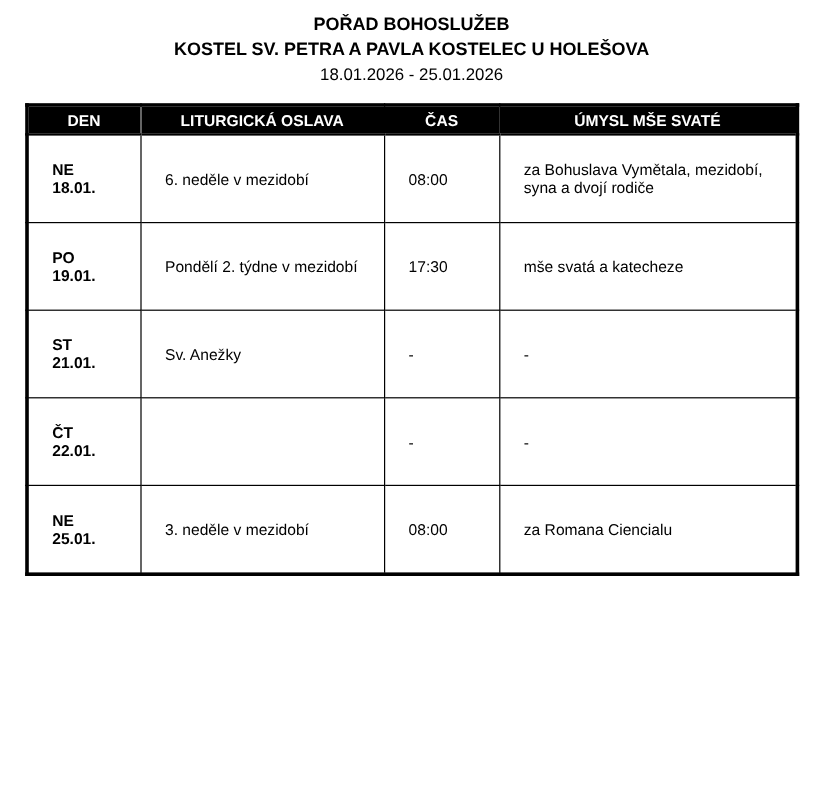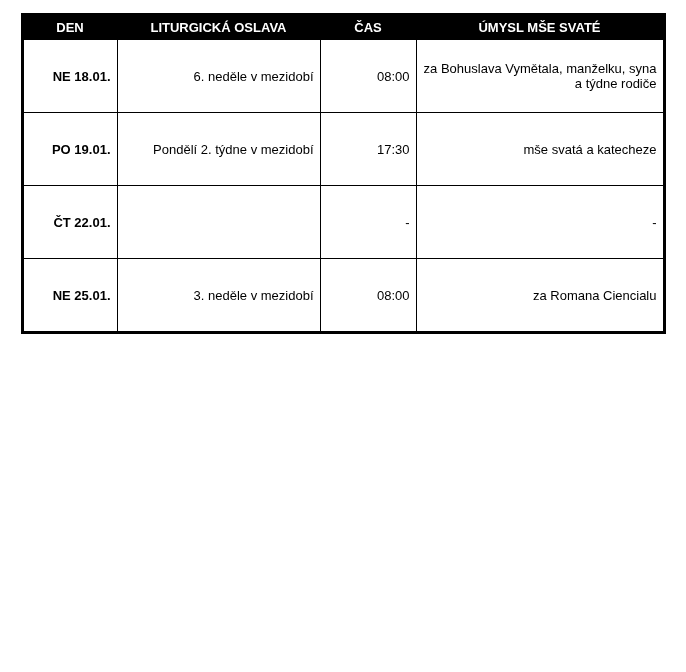--- a/index.html
+++ b/index.html
@@ -49,23 +49,23 @@
     color: #ffffff;
     font-weight: bold;
     height: 20px;
     padding: 1px 2px;
     text-align: center;
     border-bottom: 2px solid #000000;
   }
   table.schedule td {
     height: 68px;
     vertical-align: middle;
-    text-align: right;
+    text-align: left;
     background: #ffffff;
-    padding: 2px 6px;
+    padding: 2px 20px;
   }
   td.day-cell {
     background: #c8c8c8;
     font-weight: bold;
     text-align: left;
     padding-left: 8px;
   }
   td.day-cell .day {
     display: inline-block;
     width: 26px;
@@ -76,48 +76,62 @@
   .c1 { width: 89px; }
   .c2 { width: 198px; margin-top: 17px; }
   .c3 { width: 91px; }
   .c4 { width: 242px; }
 </style>
 </head>
 <body>
 
 <div class="page">
 
+  <div class="titles">
+    <div class="title-line">POŘAD BOHOSLUŽEB</div>
+    <div class="title-line">KOSTEL SV. PETRA A PAVLA KOSTELEC U HOLEŠOVA</div>
+    <div class="date-line">18.01.2026 - 25.01.2026</div>
+  </div>
 
   <table class="schedule">
     <thead>
       <tr>
         <th class="c1">DEN</th>
         <th class="c2">LITURGICKÁ OSLAVA</th>
         <th class="c3">ČAS</th>
         <th class="c4">ÚMYSL MŠE SVATÉ</th>
       </tr>
     </thead>
     <tbody>
       <tr>
         <td class="day-cell">
           <span class="day">NE</span>
           <span class="date">18.01.</span>
         </td>
         <td class="celebration-cell">6. neděle v mezidobí</td>
         <td>08:00</td>
-        <td>za Bohuslava Vymětala, manželku, syna a týdne rodiče</td>
+        <td>za Bohuslava Vymětala, mezidobí, syna a dvojí rodiče</td>
       </tr>
       <tr>
         <td class="day-cell">
           <span class="day">PO</span>
           <span class="date">19.01.</span>
         </td>
         <td class="celebration-cell">Pondělí 2. týdne v mezidobí</td>
         <td>17:30</td>
         <td>mše svatá a katecheze</td>
+      </tr>
+      <tr>
+        <td class="day-cell">
+          <span class="day">ST</span>
+          <span class="date">21.01.</span>
+        </td>
+        <td class="celebration-cell">Sv. Anežky</td>
+        <td>-</td>
+        <td>-</td>
       </tr>
       <tr>
         <td class="day-cell">
           <span class="day">ČT</span>
           <span class="date">22.01.</span>
         </td>
         <td class="celebration-cell"></td>
         <td>-</td>
         <td>-</td>
       </tr>

